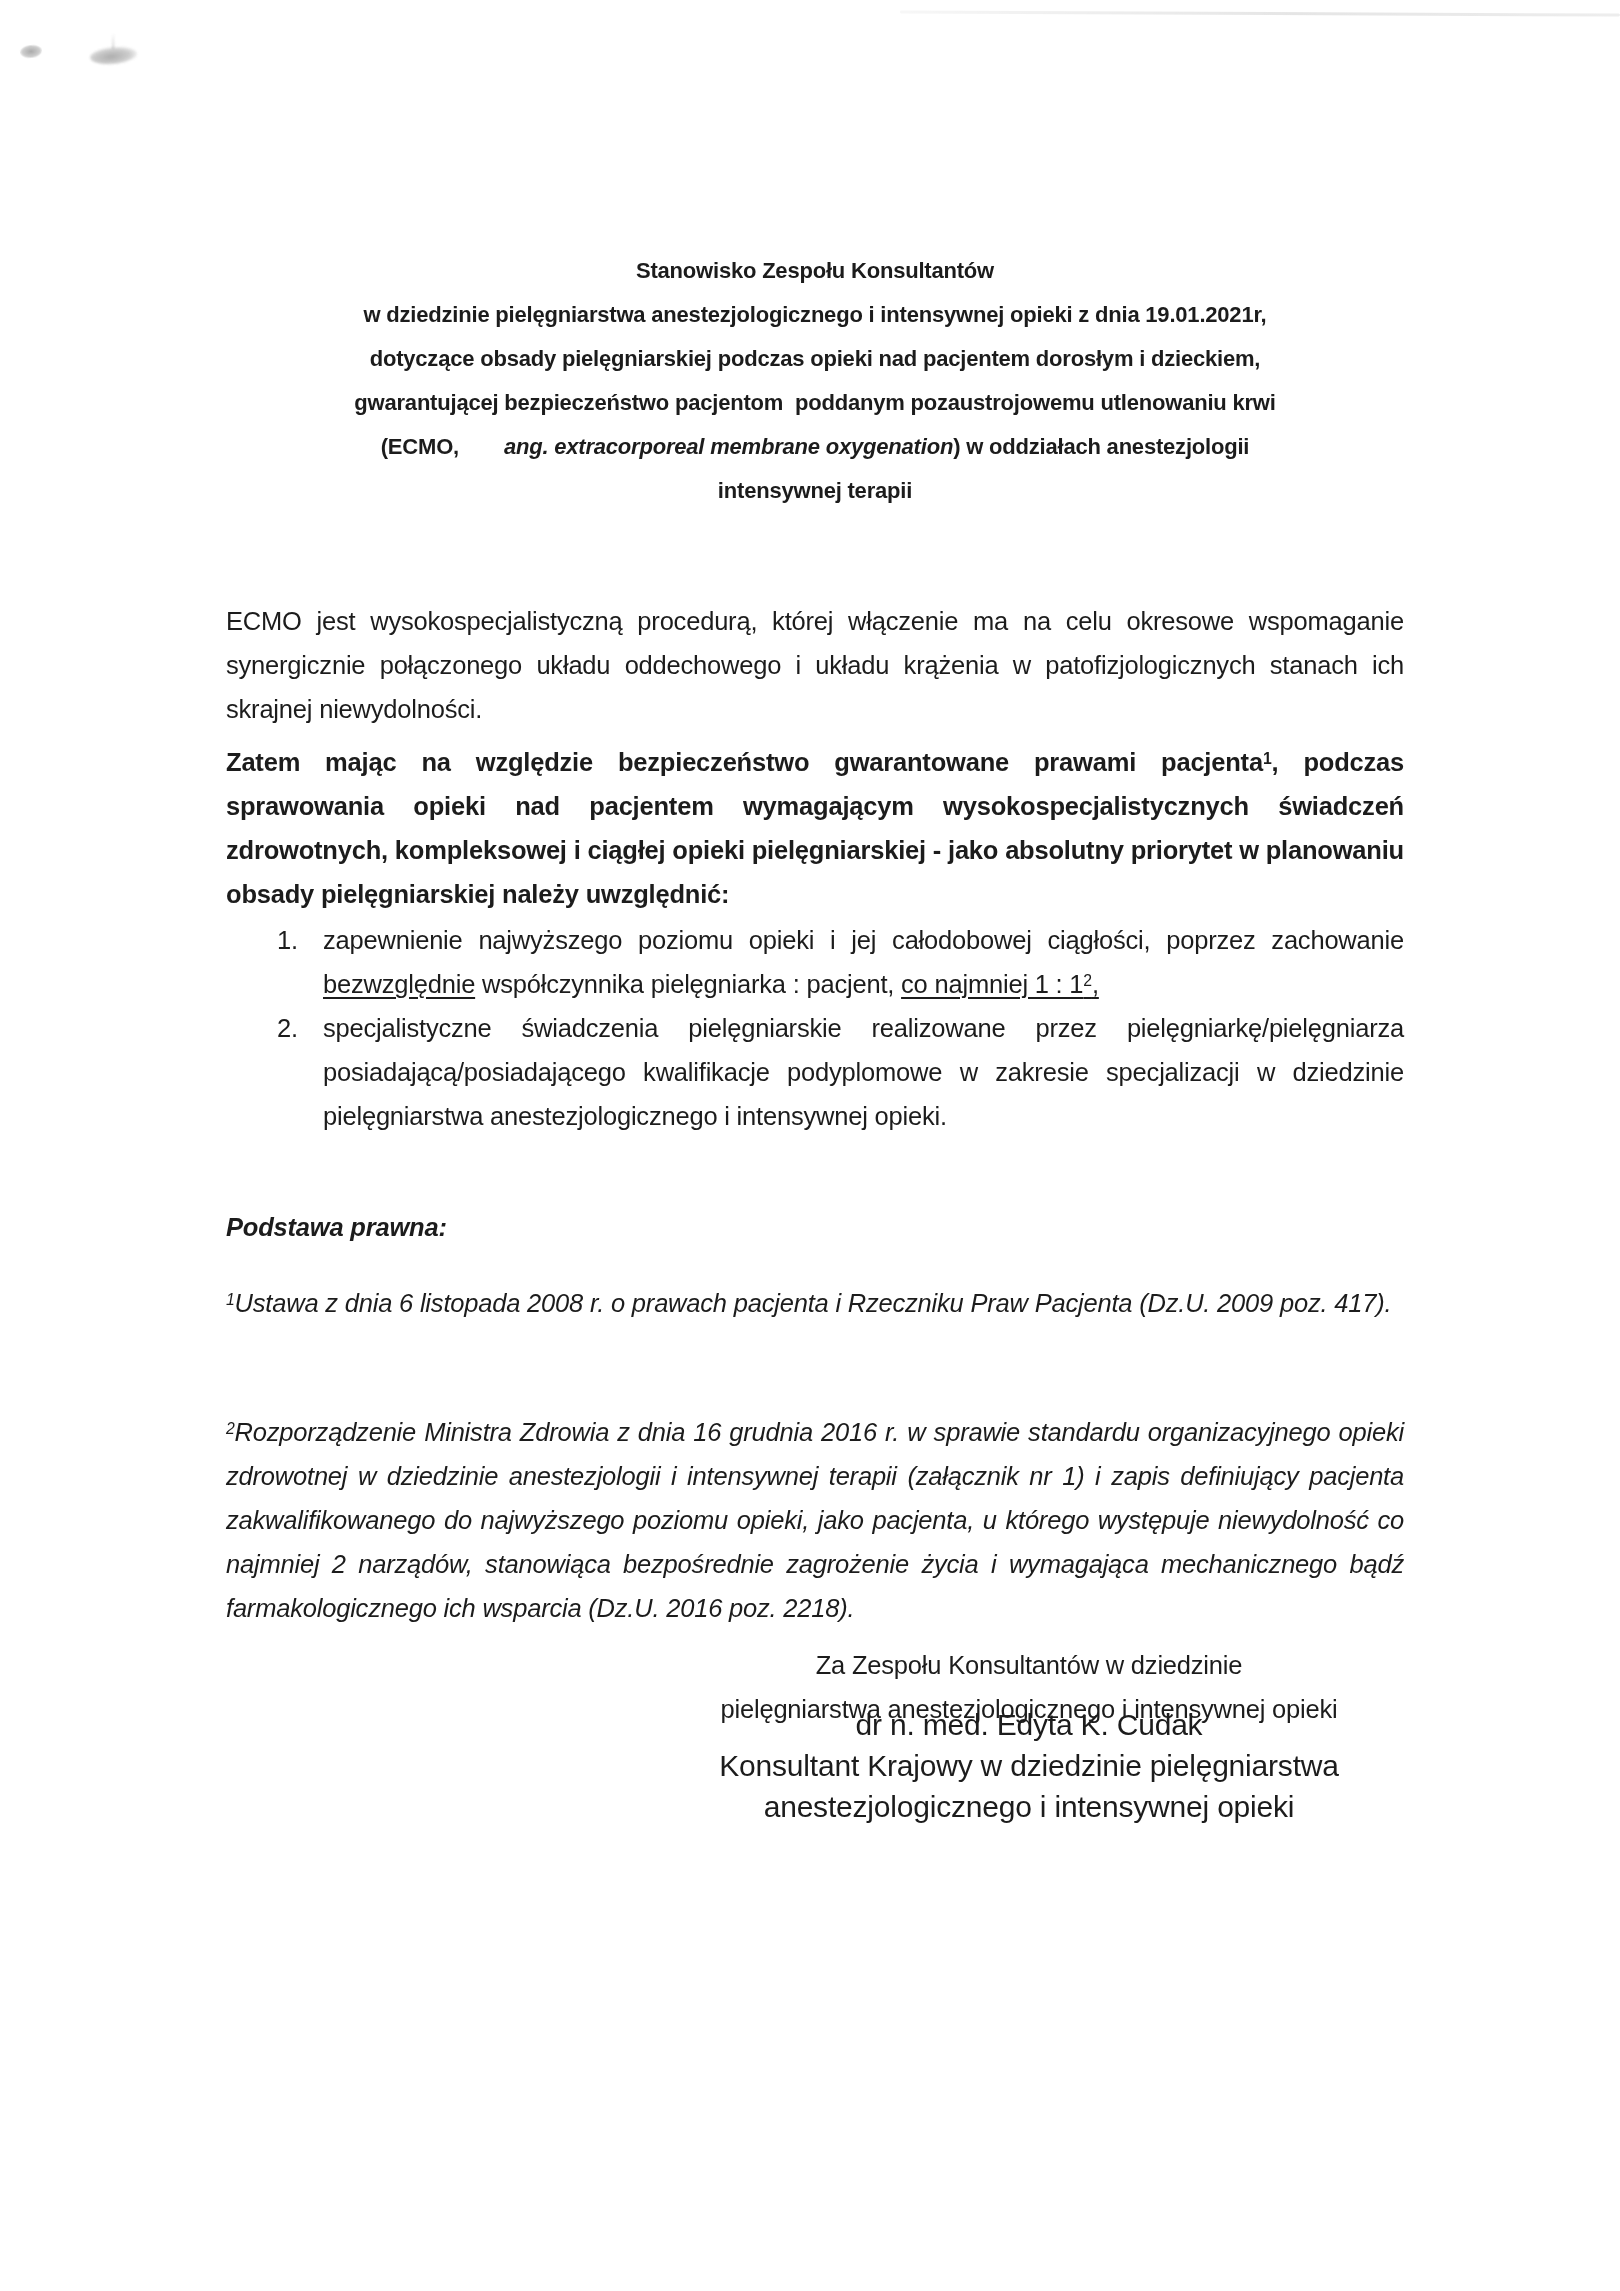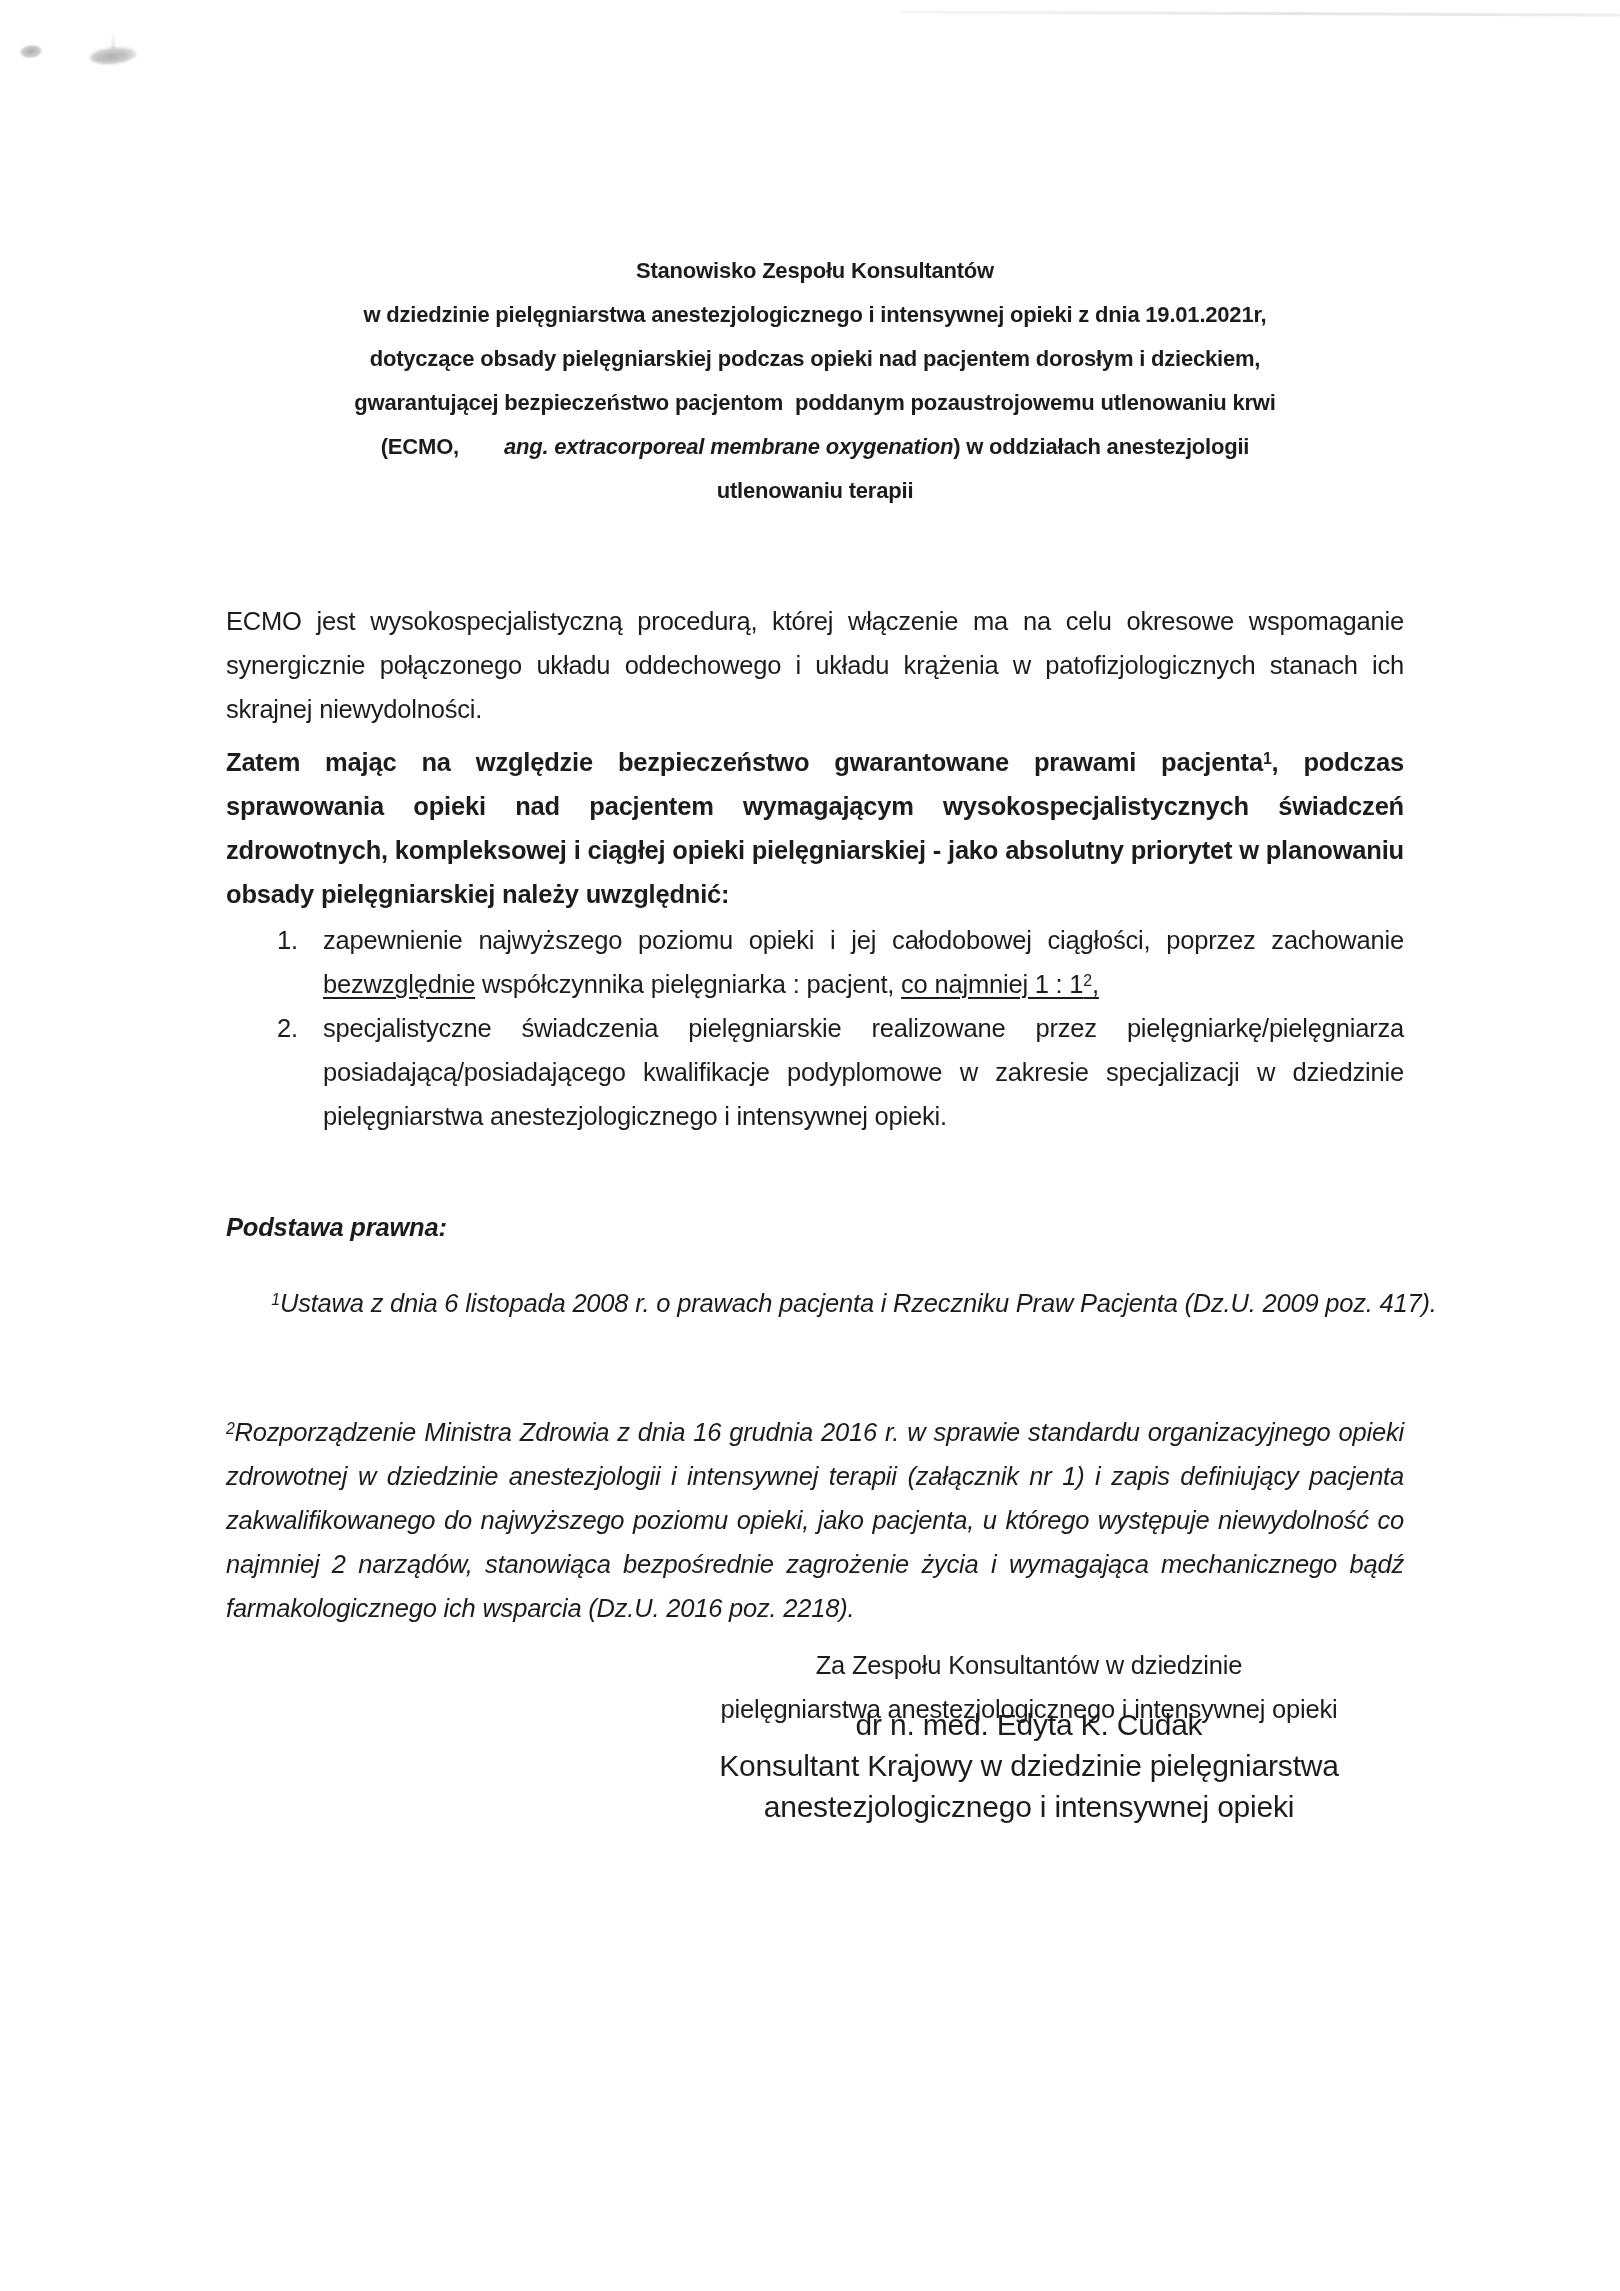--- a/index.html
+++ b/index.html
@@ -120,21 +120,21 @@
   .footnote {
     position: absolute;
     left: 226px;
     width: 1178px;
     font-size: 25.5px;
     line-height: 44px;
     font-style: italic;
     letter-spacing: -0.2px;
     margin: 0;
   }
-  .fn1 { top: 1281px; text-align: center; margin-left: 39px; }
+  .fn1 { top: 1281px; text-align: left; }
   .fn2 { top: 1384px; text-align: justify; margin-top: 26px; }
   .sig-org {
     position: absolute;
     left: 441px; top: 1643px;
     width: 1176px;
     text-align: center;
     font-size: 25.5px;
     line-height: 44px;
     letter-spacing: -0.2px;
   }
@@ -157,21 +157,21 @@
   <div class="smudge-a"></div>
   <div class="smudge-b"></div>
   <div class="scan-streak"></div>
 
   <div class="title-block">
     <div class="title-line">Stanowisko Zespołu Konsultantów</div>
     <div class="title-line">w dziedzinie pielęgniarstwa anestezjologicznego i intensywnej opieki z dnia 19.01.2021r,</div>
     <div class="title-line">dotyczące obsady pielęgniarskiej podczas opieki nad pacjentem dorosłym i dzieckiem,</div>
     <div class="title-line">gwarantującej bezpieczeństwo pacjentom  poddanym pozaustrojowemu utlenowaniu krwi</div>
     <div class="title-line"><span>(ECMO, </span><span class="it">ang. extracorporeal membrane oxygenation</span><span>) w oddziałach anestezjologii</span></div>
-    <div class="title-line">utlenowaniu terapii</div>
+    <div class="title-line">intensywnej terapii</div>
   </div>
 
   <p class="body-text p1">ECMO jest wysokospecjalistyczną procedurą, której włączenie ma na celu okresowe wspomaganie synergicznie połączonego układu oddechowego i układu krążenia w patofizjologicznych stanach ich skrajnej niewydolności.</p>
 
   <p class="body-text p2"><span>Zatem mając na względzie bezpieczeństwo gwarantowane prawami pacjenta</span><sup class="fref">1</sup><span>, podczas sprawowania opieki nad pacjentem wymagającym wysokospecjalistycznych świadczeń zdrowotnych, kompleksowej i ciągłej opieki pielęgniarskiej - jako absolutny priorytet w planowaniu obsady pielęgniarskiej należy uwzględnić:</span></p>
 
   <div class="staffing-list">
     <div class="li">
       <span class="num">1.</span>
       <span><span>zapewnienie najwyższego poziomu opieki i jej całodobowej ciągłości, poprzez zachowanie </span><span class="u">bezwzględnie</span><span> współczynnika pielęgniarka : pacjent, </span><span class="u"><span>co najmniej 1 : 1</span><sup class="fref">2</sup><span>,</span></span></span>

